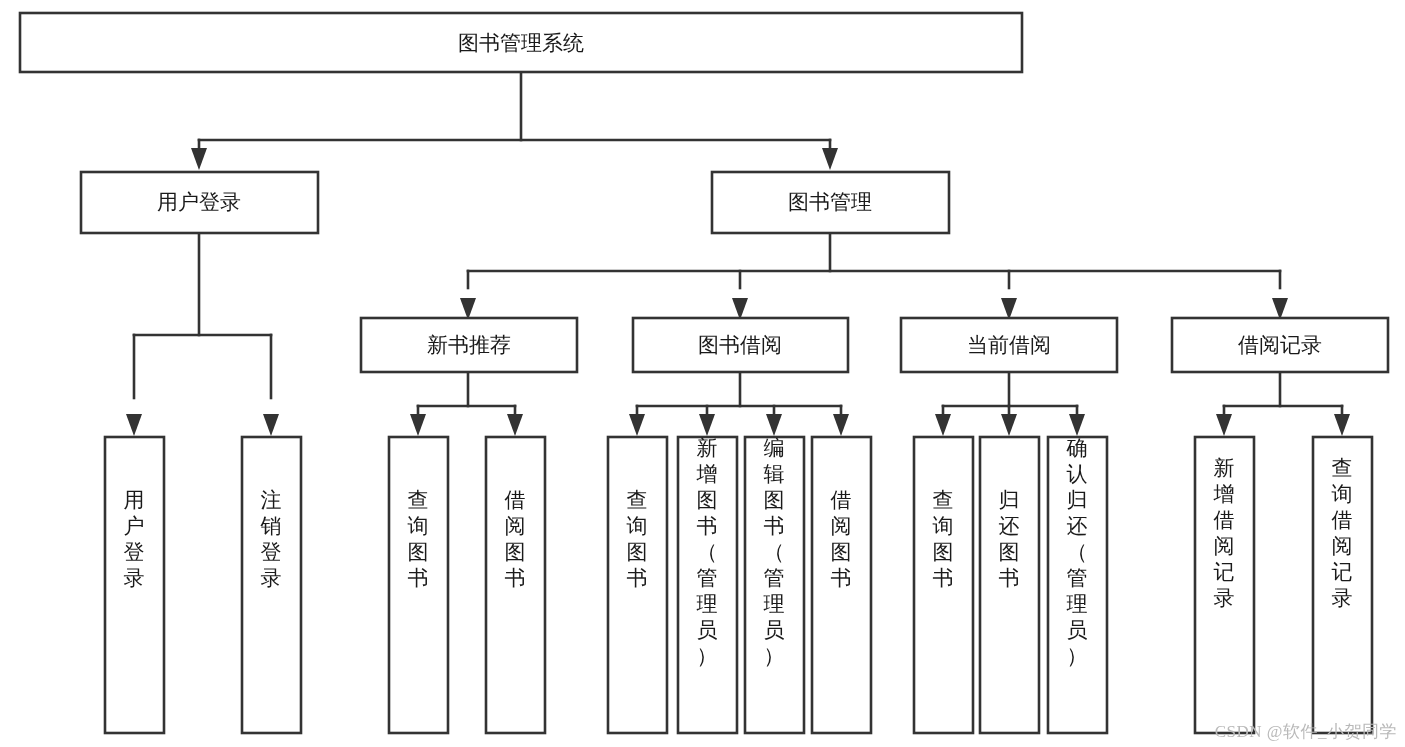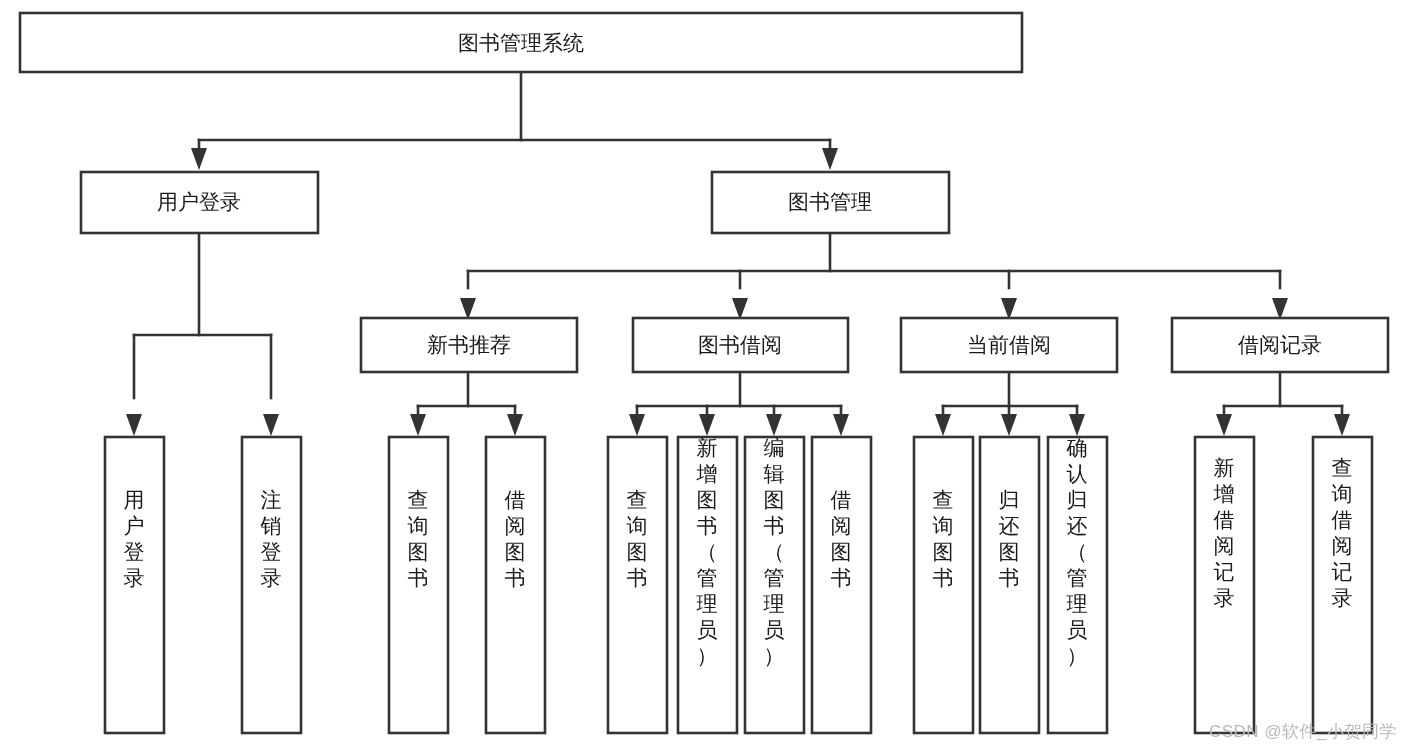--- a/index.html
+++ b/index.html
@@ -51,21 +51,21 @@
   .node-label-vertical {
     font-family: "Liberation Sans", "DejaVu Sans", sans-serif;
     font-size: 21px;
     fill: #1a1a1a;
     text-anchor: middle;
   }
   .watermark {
     position: absolute;
     right: 8px;
     bottom: 4px;
-    font-family: Liberation Sans, sans-serif;
+    font-family: Liberation Serif, serif;
     font-size: 17px;
     color: #b9b9b9;
     letter-spacing: 0.5px;
     white-space: nowrap;
     pointer-events: none;
   }
 </style>
 </head>
 <body>
 

